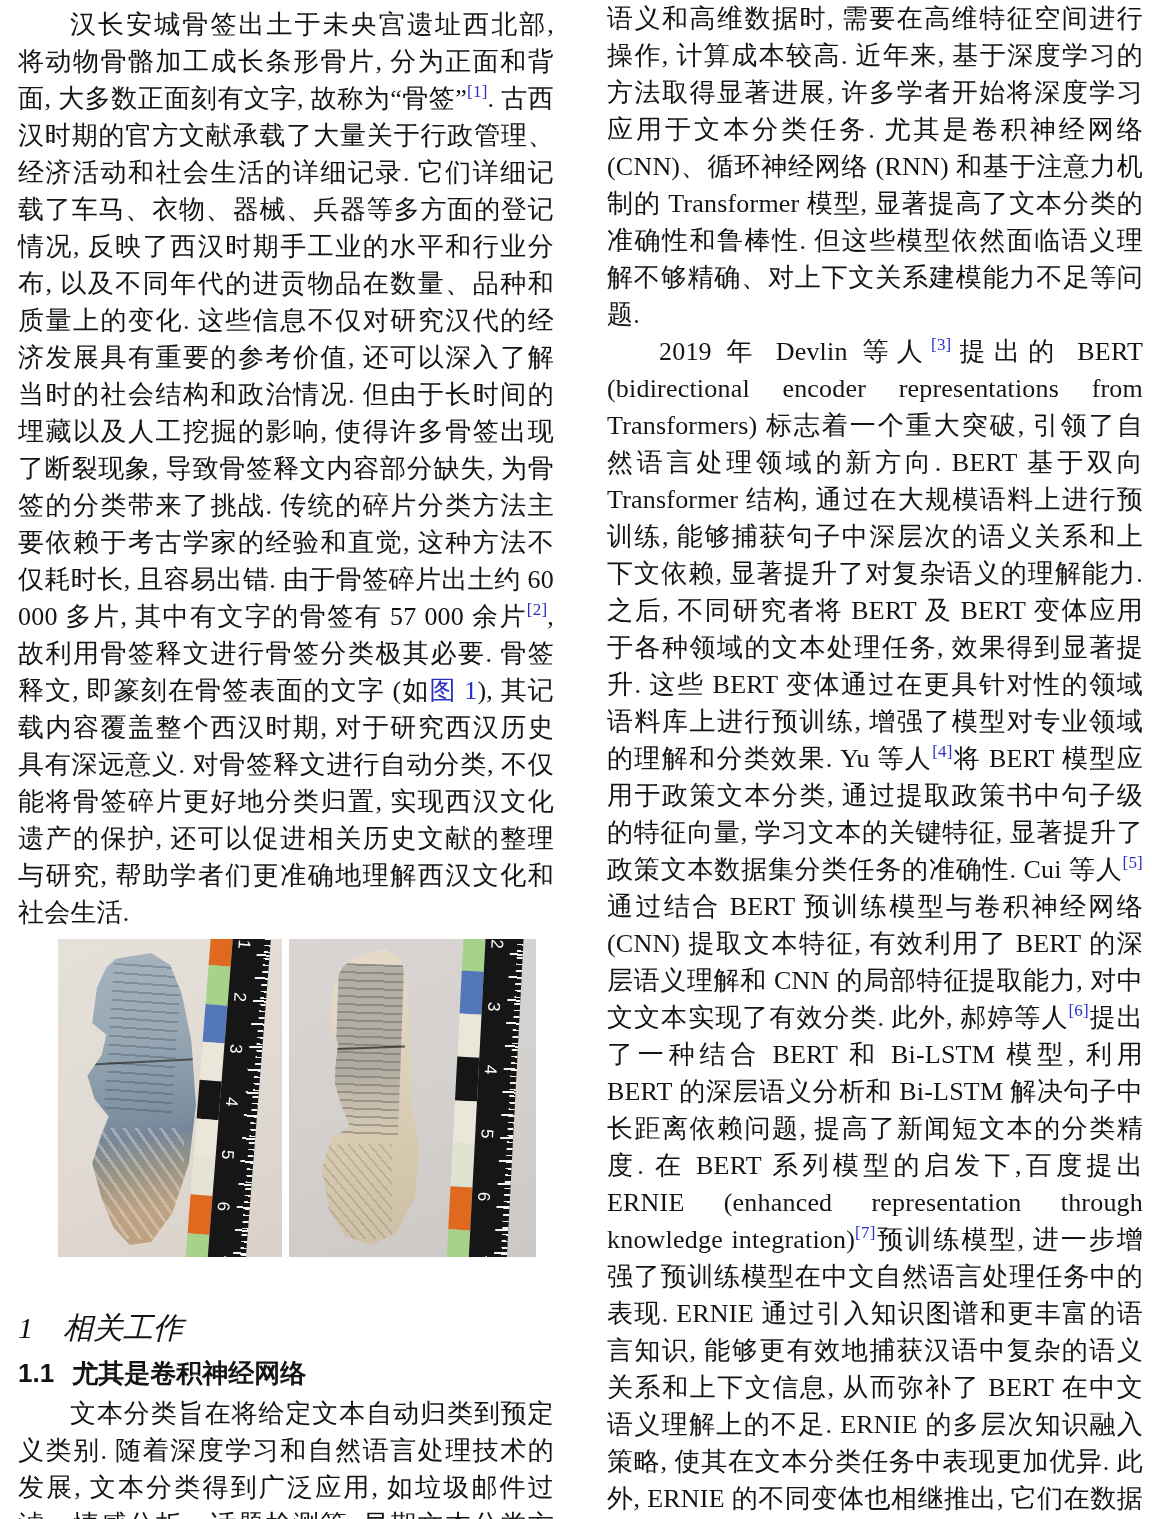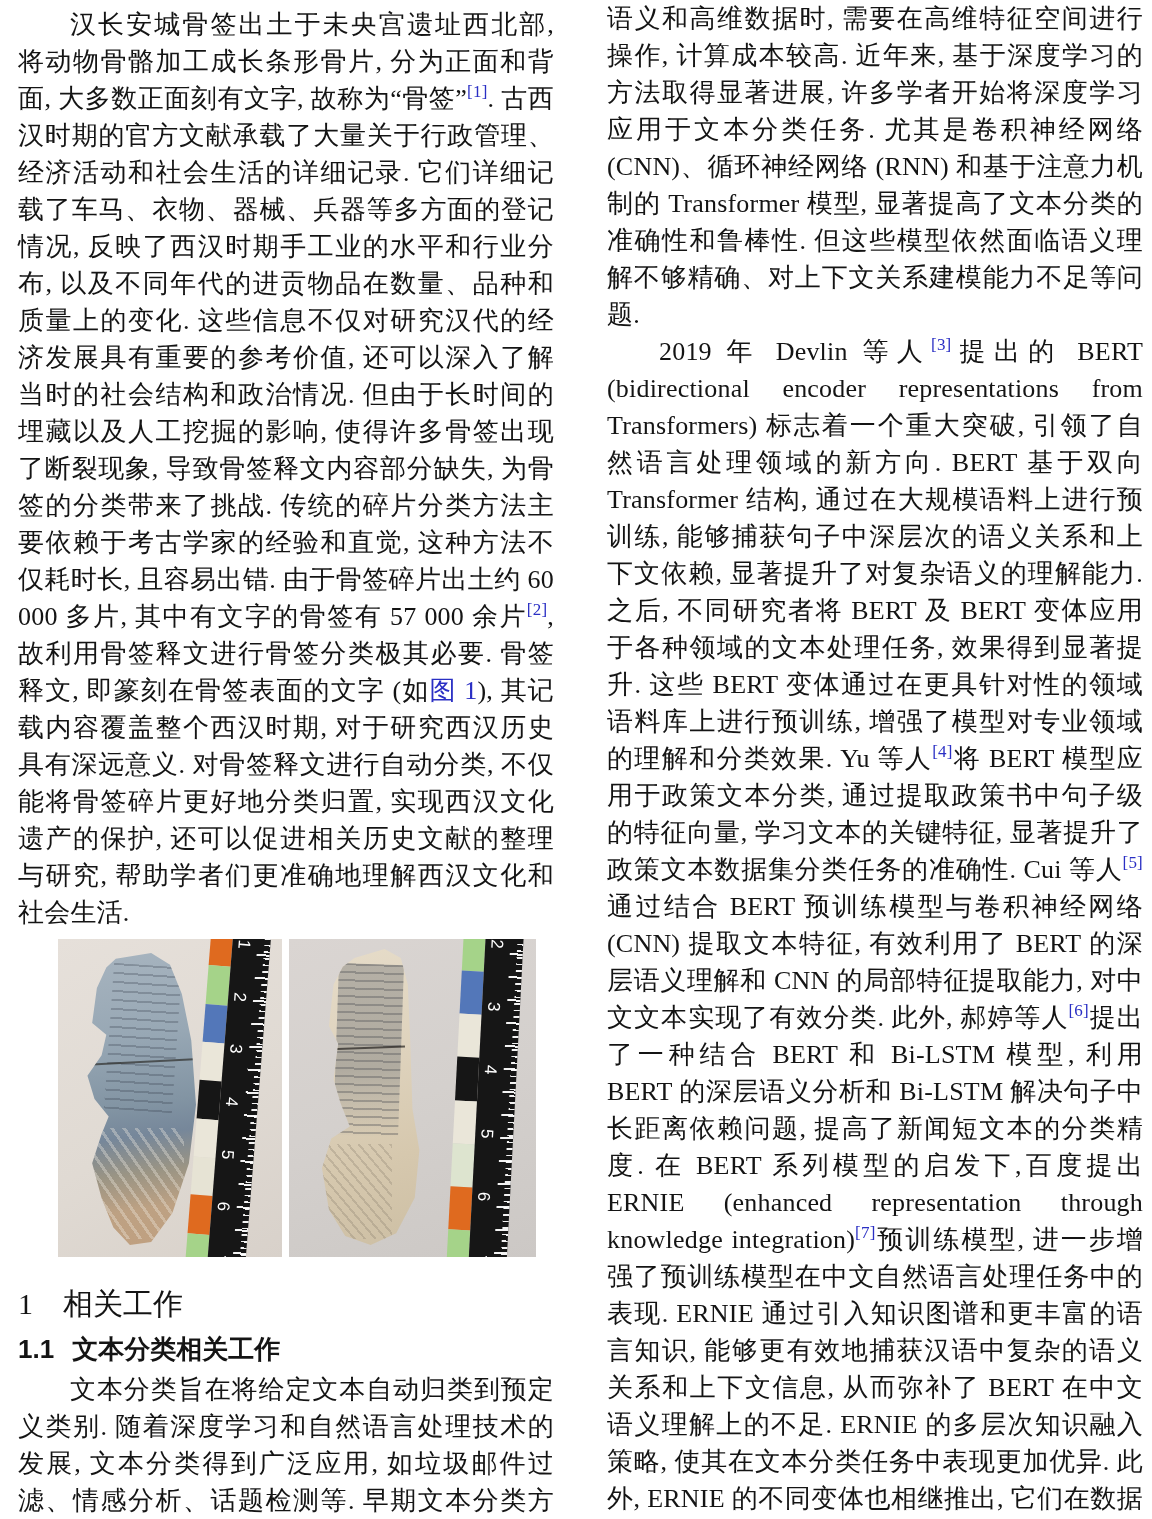--- a/index.html
+++ b/index.html
@@ -96,22 +96,23 @@
     transform:rotate(90deg);line-height:1;
   }
 
   .fig-caption{
     margin-top:10px;text-align:center;font-size:23px;line-height:30px;color:#141414;
   }
   .fig-caption .cap-label{margin-right:26px;}
 
   
   h2.sec{
-    margin:28px 0 0 0;font-size:30px;line-height:38px;font-weight:normal;
+    margin:52px 0 0 0;font-size:30px;line-height:38px;font-weight:normal;
     font-family:"Liberation Serif","DejaVu Serif",serif;
+    font-style:italic;
   }
   h2.sec .sec-num{margin-right:30px;}
   h3.subsec{
     margin:8px 0 4px 0;font-size:26px;line-height:36px;font-weight:bold;
     font-family:"Liberation Sans","DejaVu Sans",sans-serif;
   }
   h3.subsec .sec-num{margin-right:18px;text-align:right;}
 </style>
 </head>
 <body>
@@ -191,21 +192,21 @@
       </div>
 
     </div>
 
 
     <h2 class="sec">
       <span class="sec-num">1</span><span>相关工作</span>
     </h2>
 
     <h3 class="subsec">
-      <span class="sec-num">1.1</span><span>文本分类相关工作</span>
+      <span class="sec-num">1.1</span><span>尤其是卷积神经网络</span>
     </h3>
 
     <p class="para indent body-text">文本分类旨在将给定文本自动归类到预定义类别. 随着深度学习和自然语言处理技术的发展, 文本分类得到广泛应用, 如垃圾邮件过滤、情感分析、话题检测等. 早期文本分类方法主要依赖于传统的机器学习算法, 如支持向量机 (SVM) 和朴素贝叶斯 (naive Bayes), 通常结合词袋模型 (bag-of-words) 或 TF-IDF 等特征表示. 虽然在处理低维特征方面表现良好, 但在面对复杂</p>
 
   </div>
 
   <div class="col col-right">
 
     <p class="para body-text">语义和高维数据时, 需要在高维特征空间进行操作, 计算成本较高. 近年来, 基于深度学习的方法取得显著进展, 许多学者开始将深度学习应用于文本分类任务. 尤其是卷积神经网络 (CNN)、循环神经网络 (RNN) 和基于注意力机制的 Transformer 模型, 显著提高了文本分类的准确性和鲁棒性. 但这些模型依然面临语义理解不够精确、对上下文关系建模能力不足等问题.</p>
 

